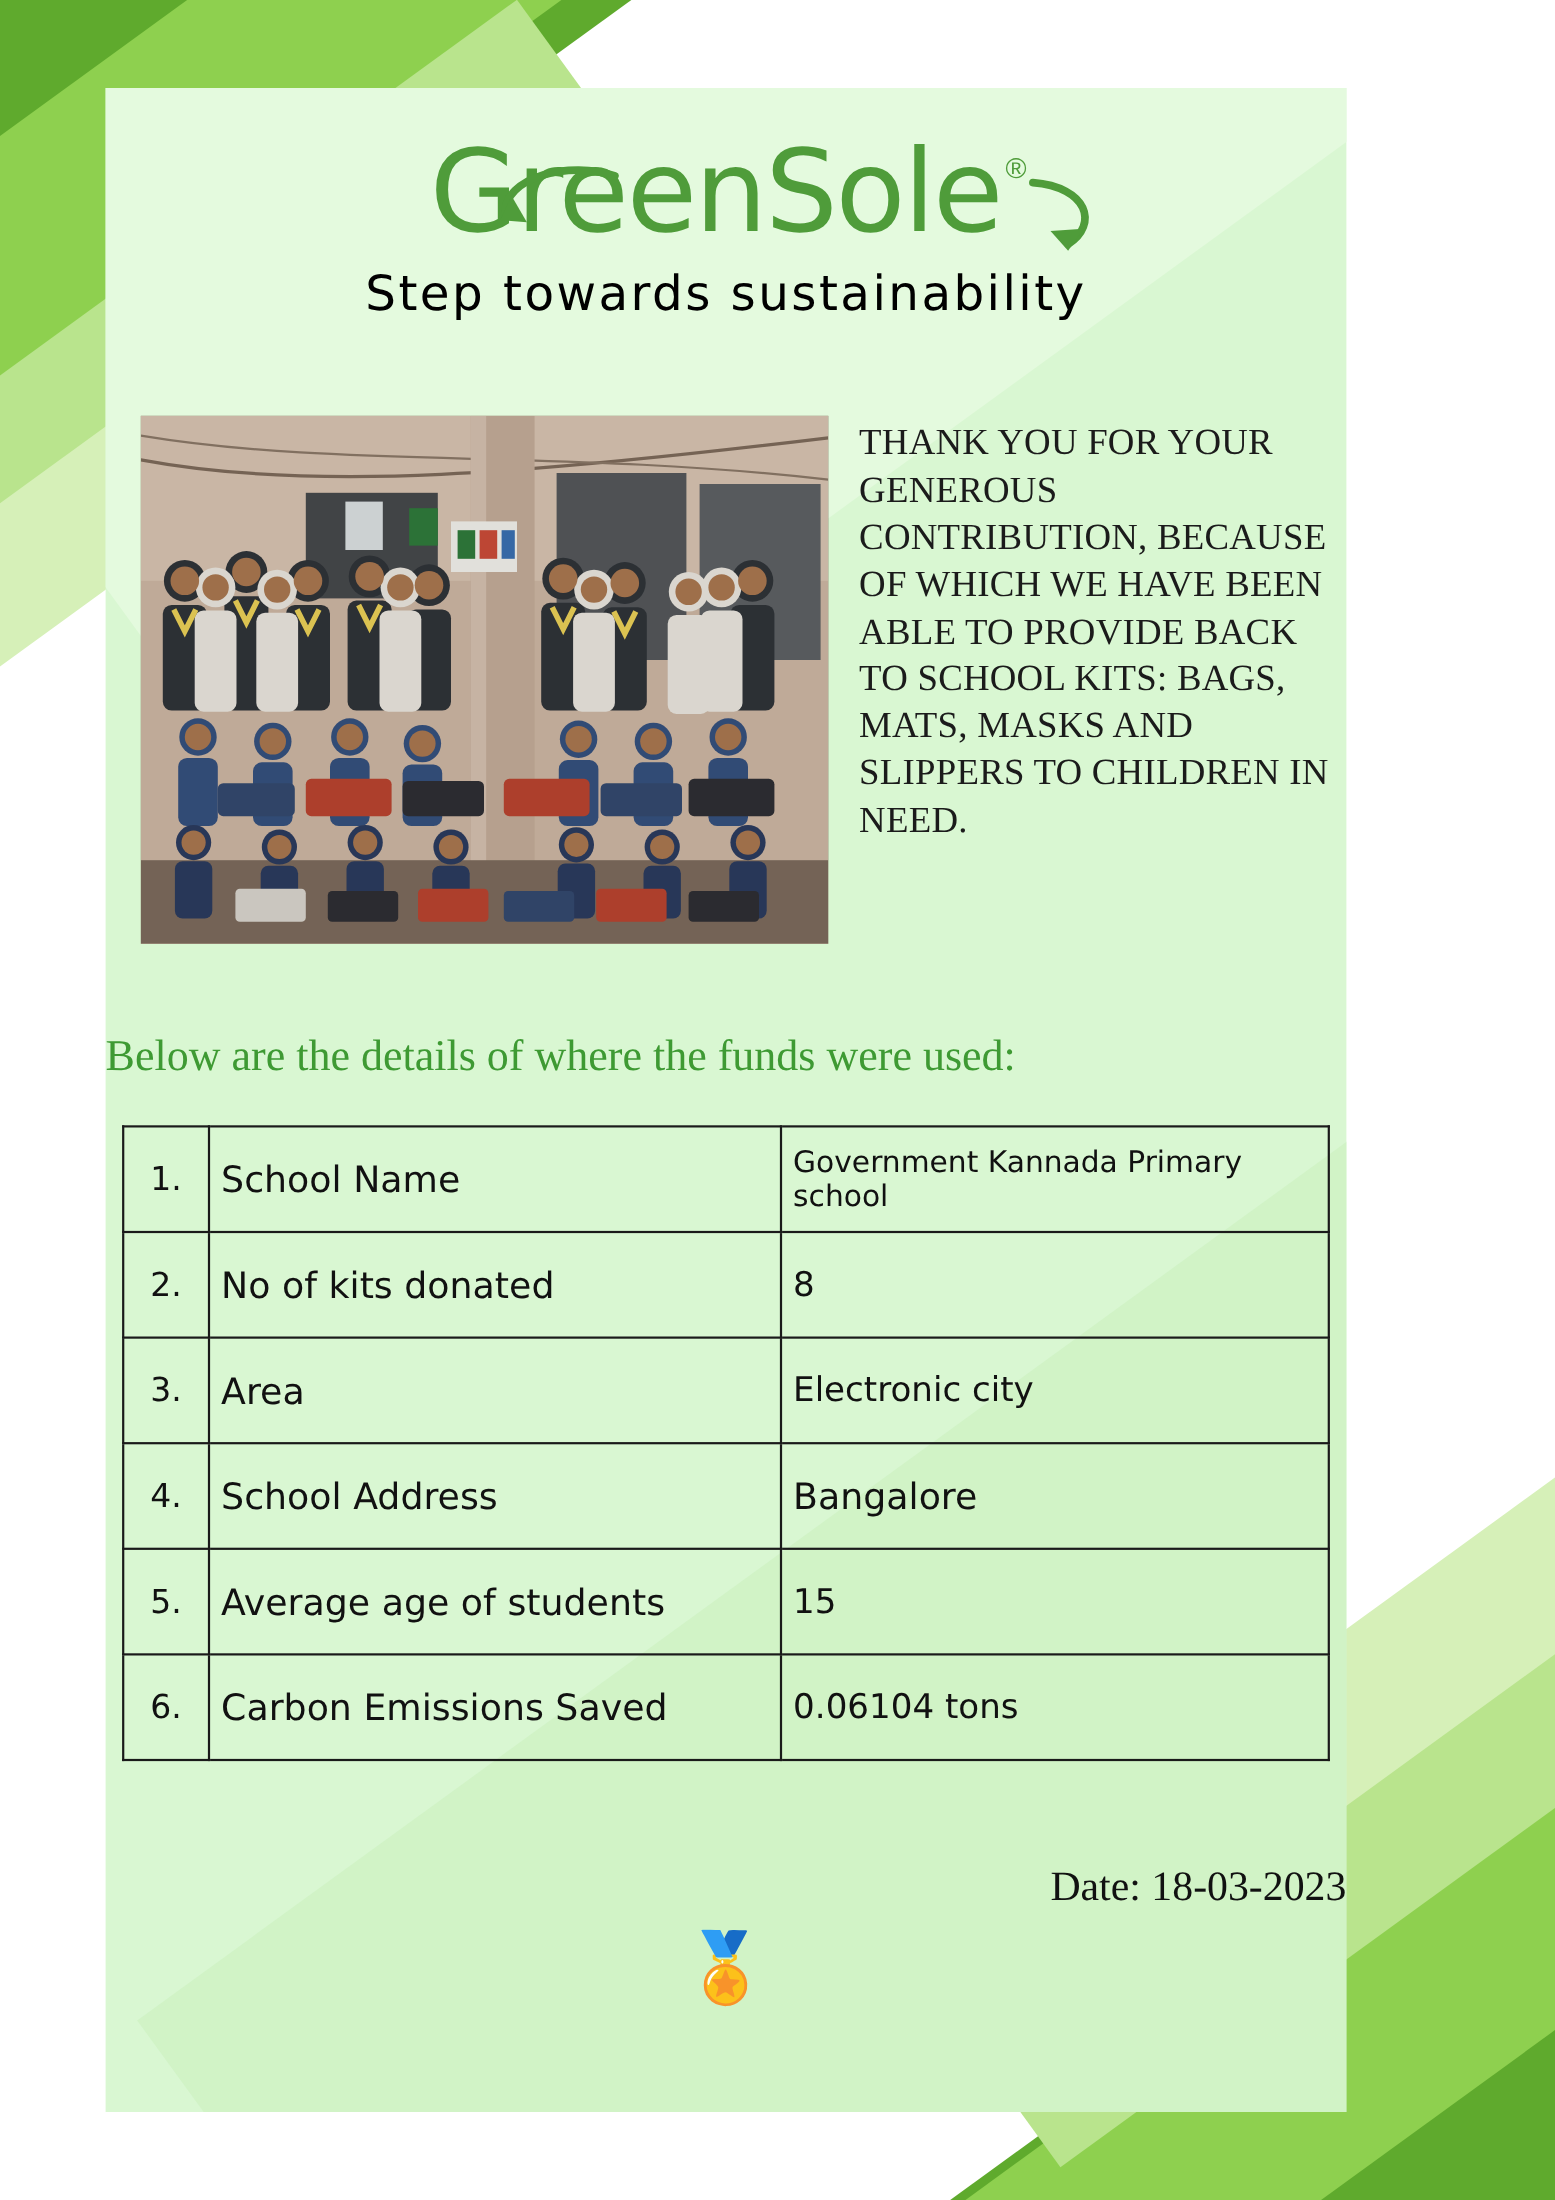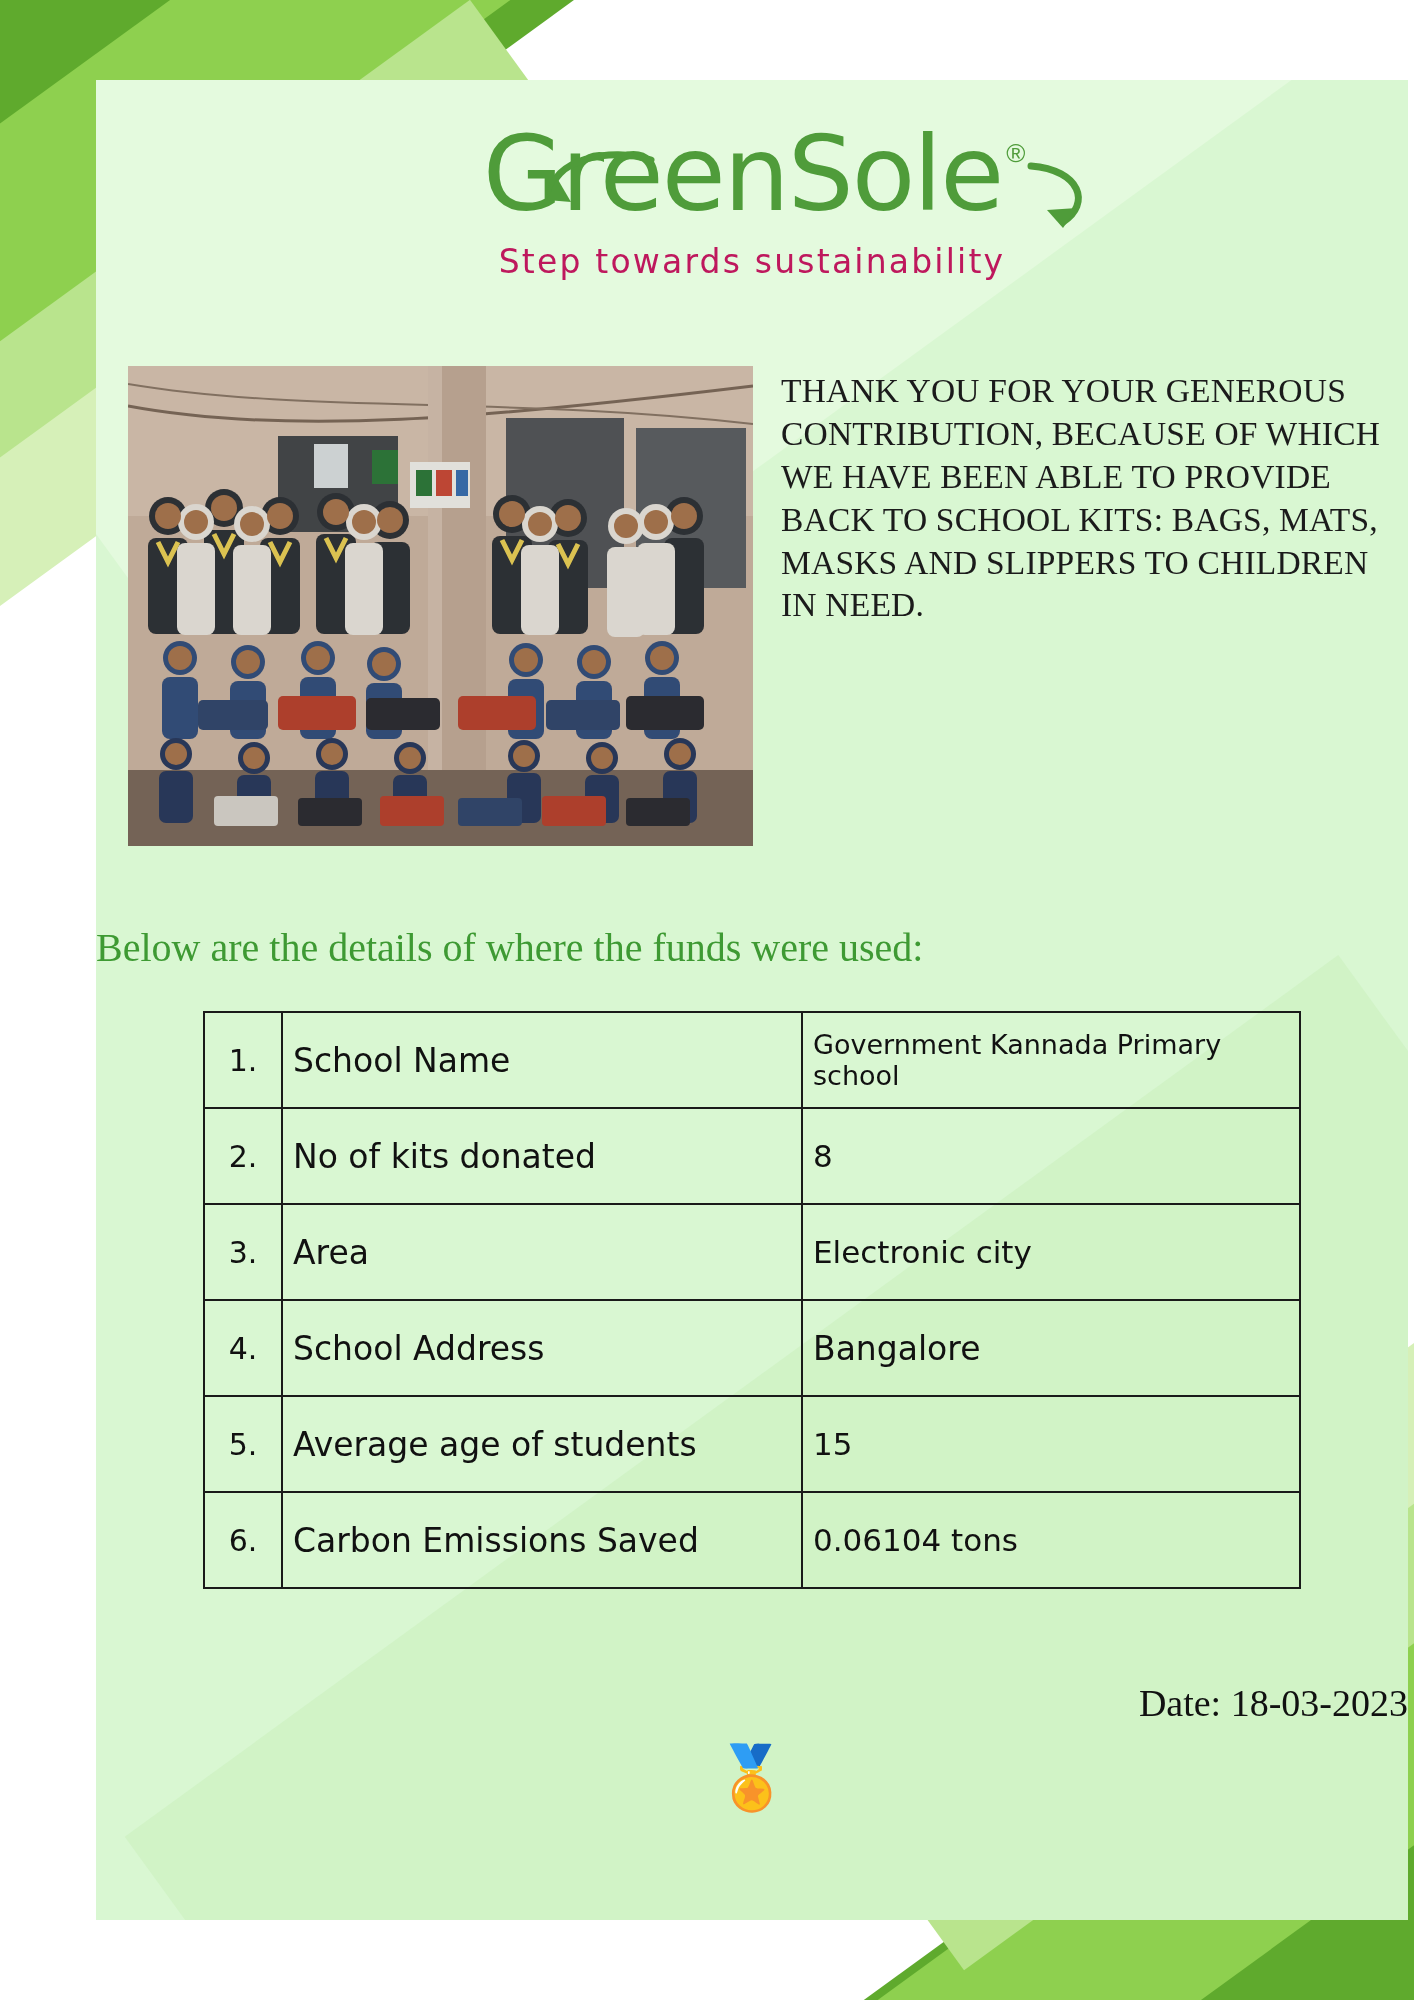--- a/index.html
+++ b/index.html
@@ -73,21 +73,21 @@
     right: -360px; bottom: 410px;
     background: #d6f0b8;
     transform: rotate(-36deg);
   }
 
   
   .card {
     position: absolute;
     left: 96px;
     top: 80px;
-    width: 1312px;
+    width: 1128px;
     height: 1840px;
     background: #d9f7d2;
     overflow: hidden;
   }
   .card-sheen {
     position: absolute;
     width: 1500px;
     height: 1000px;
     left: -240px;
     top: -620px;
@@ -132,23 +132,23 @@
   .logo-reg {
     font-size: 26px;
     vertical-align: top;
     position: relative;
     top: 18px;
     left: 4px;
     color: #4f9c3a;
   }
   .logo-tag {
     font-family: "DejaVu Sans", sans-serif;
-    font-size: 33px;
+    font-size: 44px;
     letter-spacing: 2.2px;
-    color: #be185d;
+    color: #000000;
     margin-top: 16px;
   }
   .logo-arc {
     position: absolute;
     left: 8px;
     top: 8px;
     width: 640px;
     height: 110px;
     pointer-events: none;
   }

